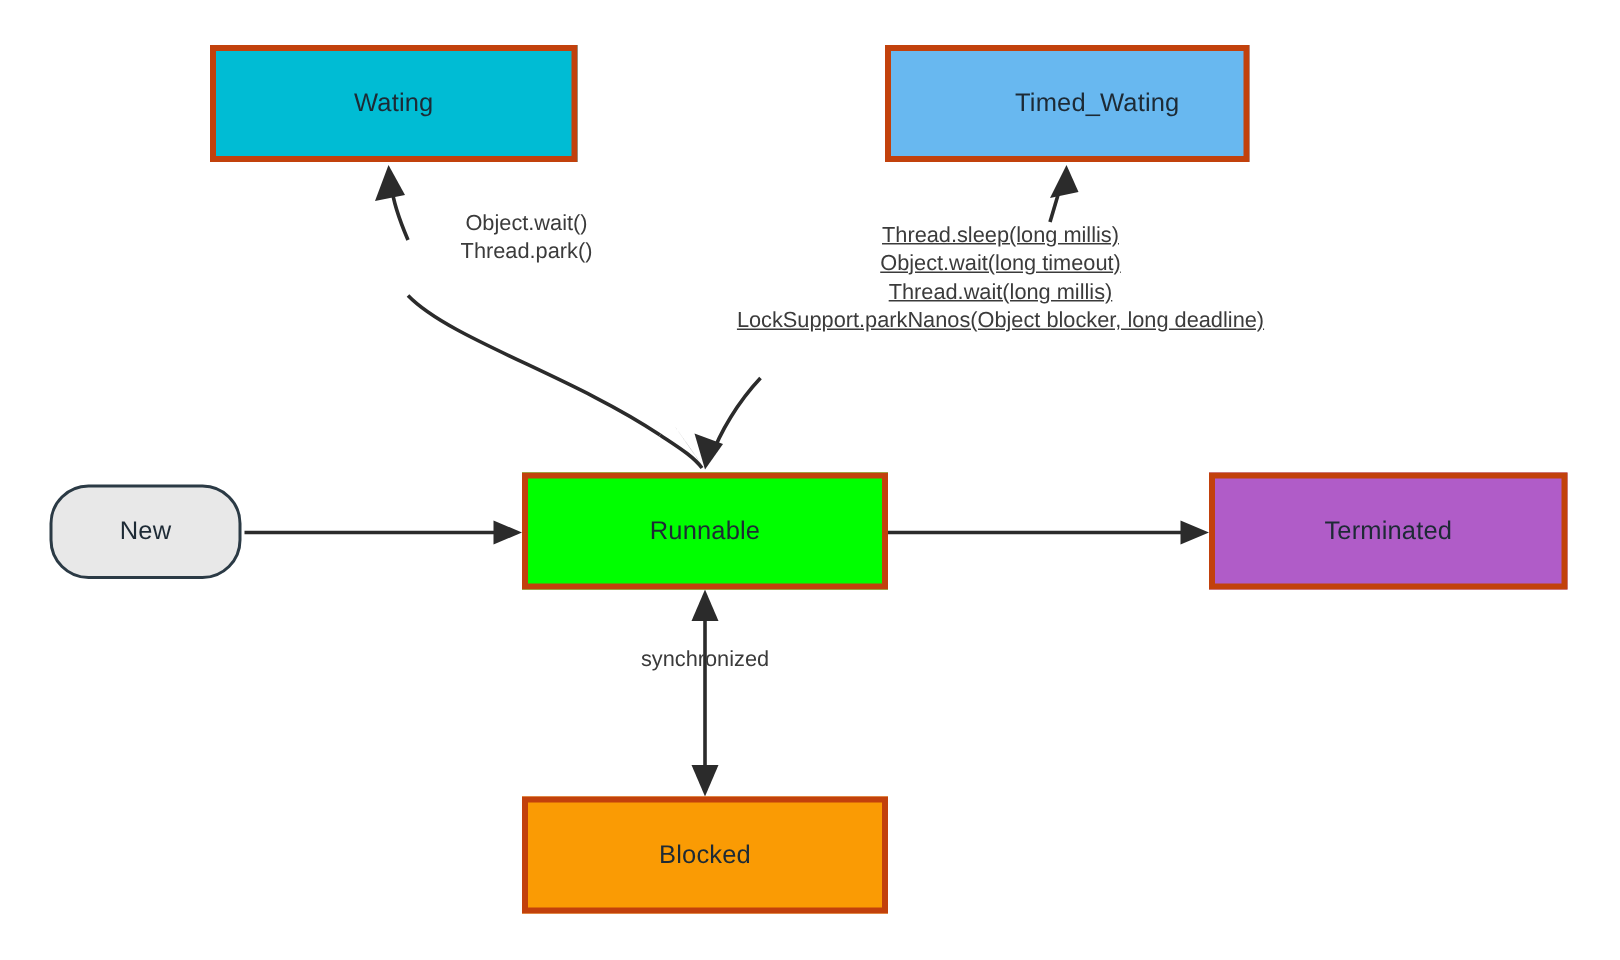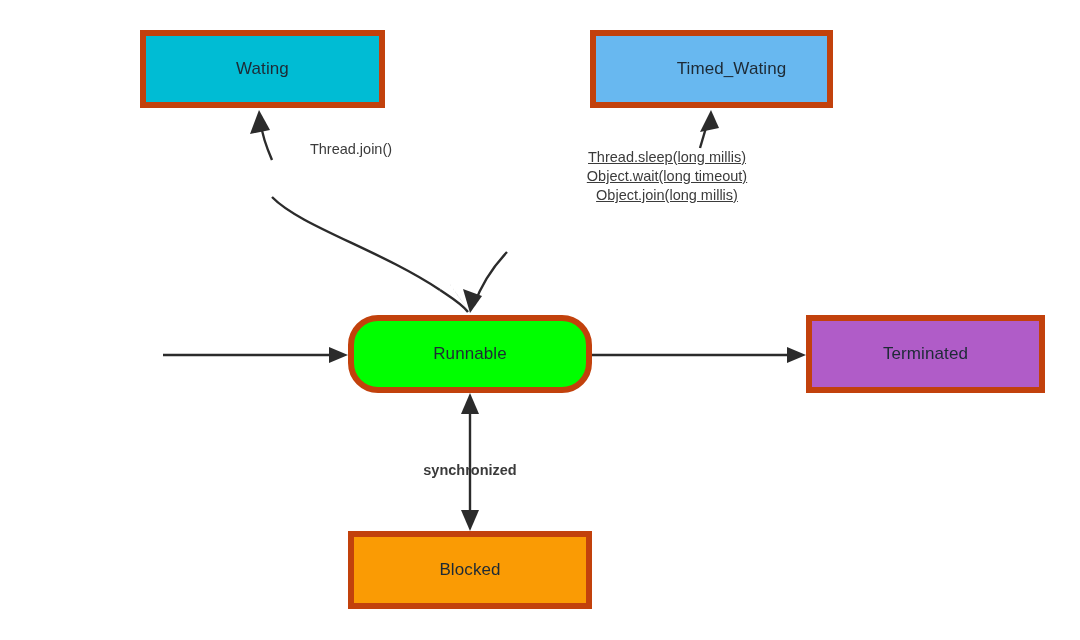--- a/index.html
+++ b/index.html
@@ -25,21 +25,21 @@
     align-items: center;
     justify-content: center;
     text-align: center;
     color: #1d2a35;
     font-size: 17px;
     line-height: 1.2;
     letter-spacing: 0.1px;
     user-select: none;
   }
   .node.rect {
-    border: 6px solid #c2410c;
+    border: 4px solid #c2410c;
     justify-content: center;
   }
   .node.pill {
     border: 2px solid #2b3a45;
     border-radius: 26px;
   }
   .node-label {
     display: block;
     pointer-events: none;
   }
@@ -116,40 +116,45 @@
   </svg>
 
   <div class="node rect" style="left:140px; top:30px; width:245px; height:78px; background:#00bcd4;">
     <span class="node-label">Wating</span>
   </div>
 
   <div class="node rect" style="left:590px; top:30px; width:243px; height:78px; background:#68b8f0;padding-left:40px;">
     <span class="node-label">Timed_Wating</span>
   </div>
 
+  <div class="node pill" style="left:33px; top:323px; width:128px; height:63px; background:#e8e8e8;">
+    <span class="node-label">New</span>
+  </div>
 
-  <div class="node rect" style="left:348px; top:315px; width:244px; height:78px; background:#00ff00;border-radius:30px;">
+  <div class="node rect" style="left:348px; top:315px; width:244px; height:78px; background:#00ff00;">
     <span class="node-label">Runnable</span>
   </div>
 
   <div class="node rect" style="left:806px; top:315px; width:239px; height:78px; background:#b05cc8;">
     <span class="node-label">Terminated</span>
   </div>
 
   <div class="node rect" style="left:348px; top:531px; width:244px; height:78px; background:#fa9b04;">
     <span class="node-label">Blocked</span>
   </div>
 
   <div class="edge-label" style="left:266px; top:140px; width:170px;">
-    <div>Thread.join()</div>
+    <div>Object.wait()</div>
+    <div>Thread.park()</div>
   </div>
 
   <div class="edge-label" style="left:487px; top:148px; width:360px;text-decoration:underline;">
     <div>Thread.sleep(long millis)</div>
     <div>Object.wait(long timeout)</div>
-    <div>Object.join(long millis)</div>
+    <div>Thread.wait(long millis)</div>
+    <div>LockSupport.parkNanos(Object blocker, long deadline)</div>
   </div>
 
-  <div class="edge-label" style="left:400px; top:461px; width:140px;font-weight:bold;">
+  <div class="edge-label" style="left:400px; top:431px; width:140px;">
     <div>synchronized</div>
   </div>
 
 </div>
 
 </body></html>

